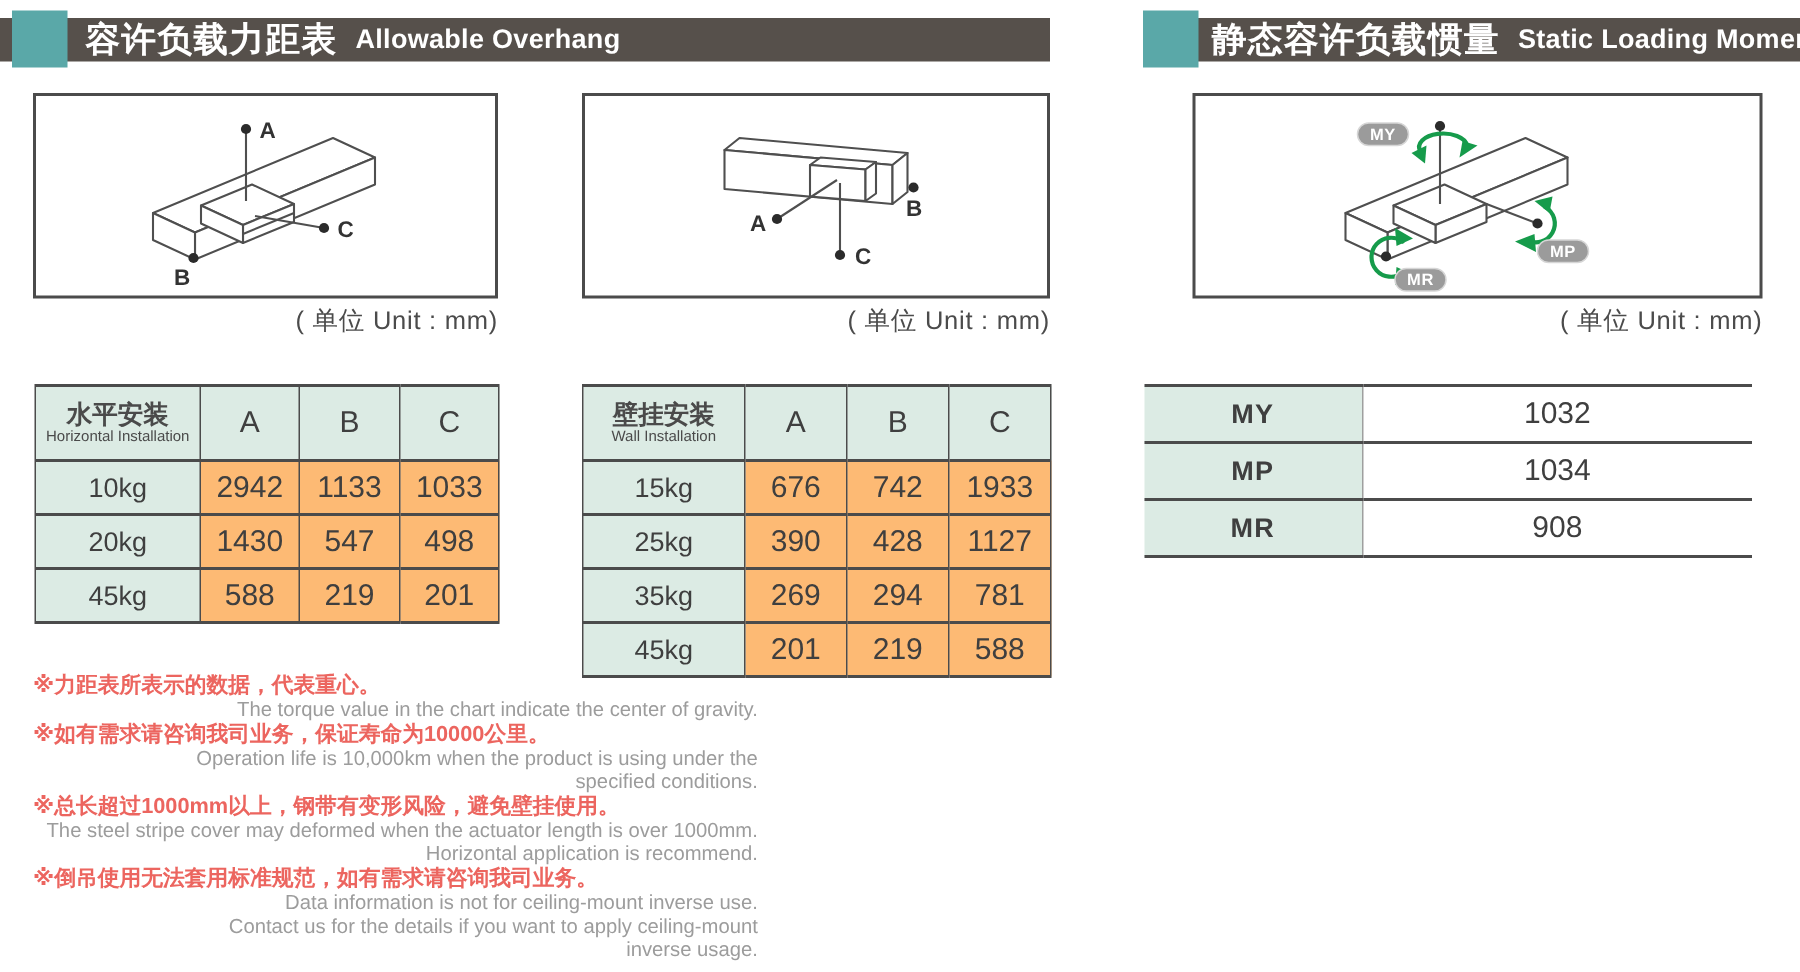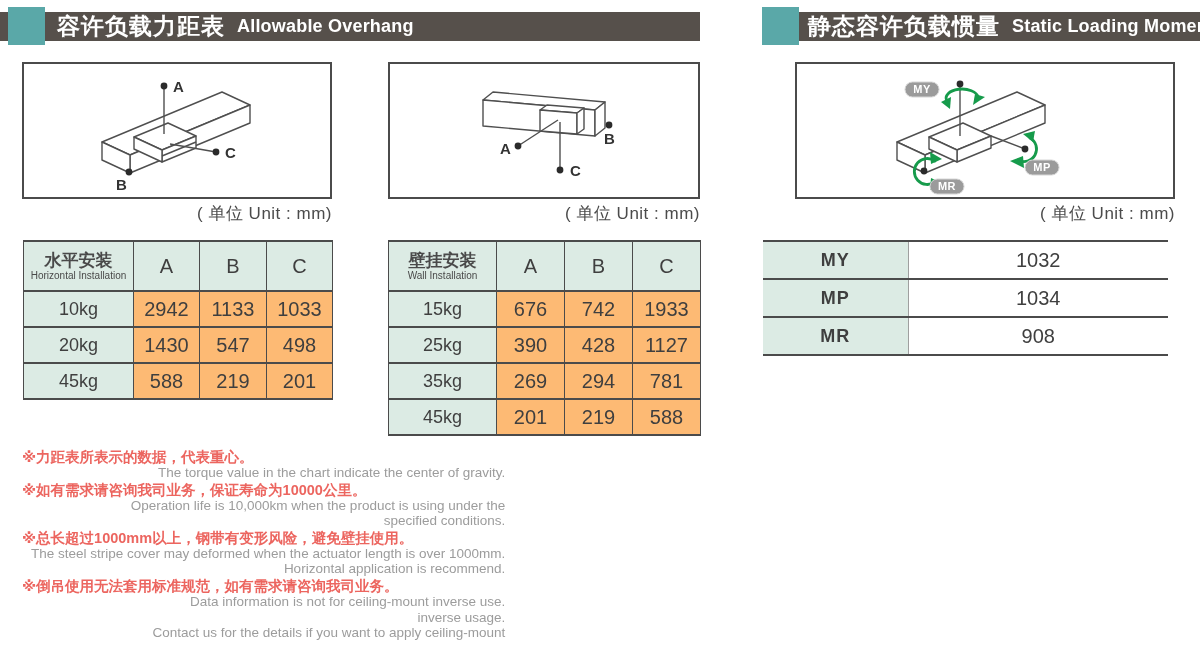--- a/index.html
+++ b/index.html
@@ -20,21 +20,21 @@
   .leader  { stroke:#4f4f4f; stroke-width:1.4; fill:none; }
   .pt-dot  { fill:#2b2b2b; stroke:none; }
   .pt-lbl  { font-size:15px; font-weight:bold; fill:#333; }
   .green-arc { fill:none; stroke:#169b4b; stroke-width:2.8; stroke-linecap:round; }
   .green-head { fill:#169b4b; stroke:none; }
   .pill-rect { fill:#9b9b9b; stroke:#d6d6d6; stroke-width:1; }
   .pill-txt  { font-size:11px; font-weight:bold; fill:#ffffff; letter-spacing:0.5px; text-anchor:middle; }
   
   .unit-label { position:absolute; top:202px; font-size:17px; color:#4b4b4b; text-align:right; letter-spacing:0.5px; }
   
-  .tbl-wrap { position:absolute; top:240px; }
+  .tbl-wrap { position:absolute; top:256px; }
   table.data-table { border-collapse:collapse; table-layout:fixed; width:100%; }
   table.data-table td {
     border:1px solid #4b4b4b; border-top:2px solid #4b4b4b; border-bottom:2px solid #4b4b4b;
     text-align:center; vertical-align:middle; color:#3f3f3f; padding:0; box-sizing:border-box;
   }
   .hrow td { height:50px; background:#dcebe4; }
   .drow td { height:36px; }
   .col-label { font-size:20px; }
   .th-zh { font-size:17px; font-weight:bold; color:#4a4a4a; line-height:19px; }
   .th-en { font-size:10px; color:#4a4a4a; line-height:11px; }
@@ -280,17 +280,17 @@
     <div class="note-zh">※力距表所表示的数据，代表重心。</div>
     <div class="note-en">The torque value in the chart indicate the center of gravity.</div>
     <div class="note-zh">※如有需求请咨询我司业务，保证寿命为10000公里。</div>
     <div class="note-en">Operation life is 10,000km when the product is using under the</div>
     <div class="note-en">specified conditions.</div>
     <div class="note-zh">※总长超过1000mm以上，钢带有变形风险，避免壁挂使用。</div>
     <div class="note-en">The steel stripe cover may deformed when the actuator length is over 1000mm.</div>
     <div class="note-en">Horizontal application is recommend.</div>
     <div class="note-zh">※倒吊使用无法套用标准规范，如有需求请咨询我司业务。</div>
     <div class="note-en">Data information is not for ceiling-mount inverse use.</div>
+    <div class="note-en">Contact us for the details if you want to apply ceiling-mount</div>
     <div class="note-en">inverse usage.</div>
-    <div class="note-en">Contact us for the details if you want to apply ceiling-mount</div>
   </div>
 
 </div>
 
 </body></html>

